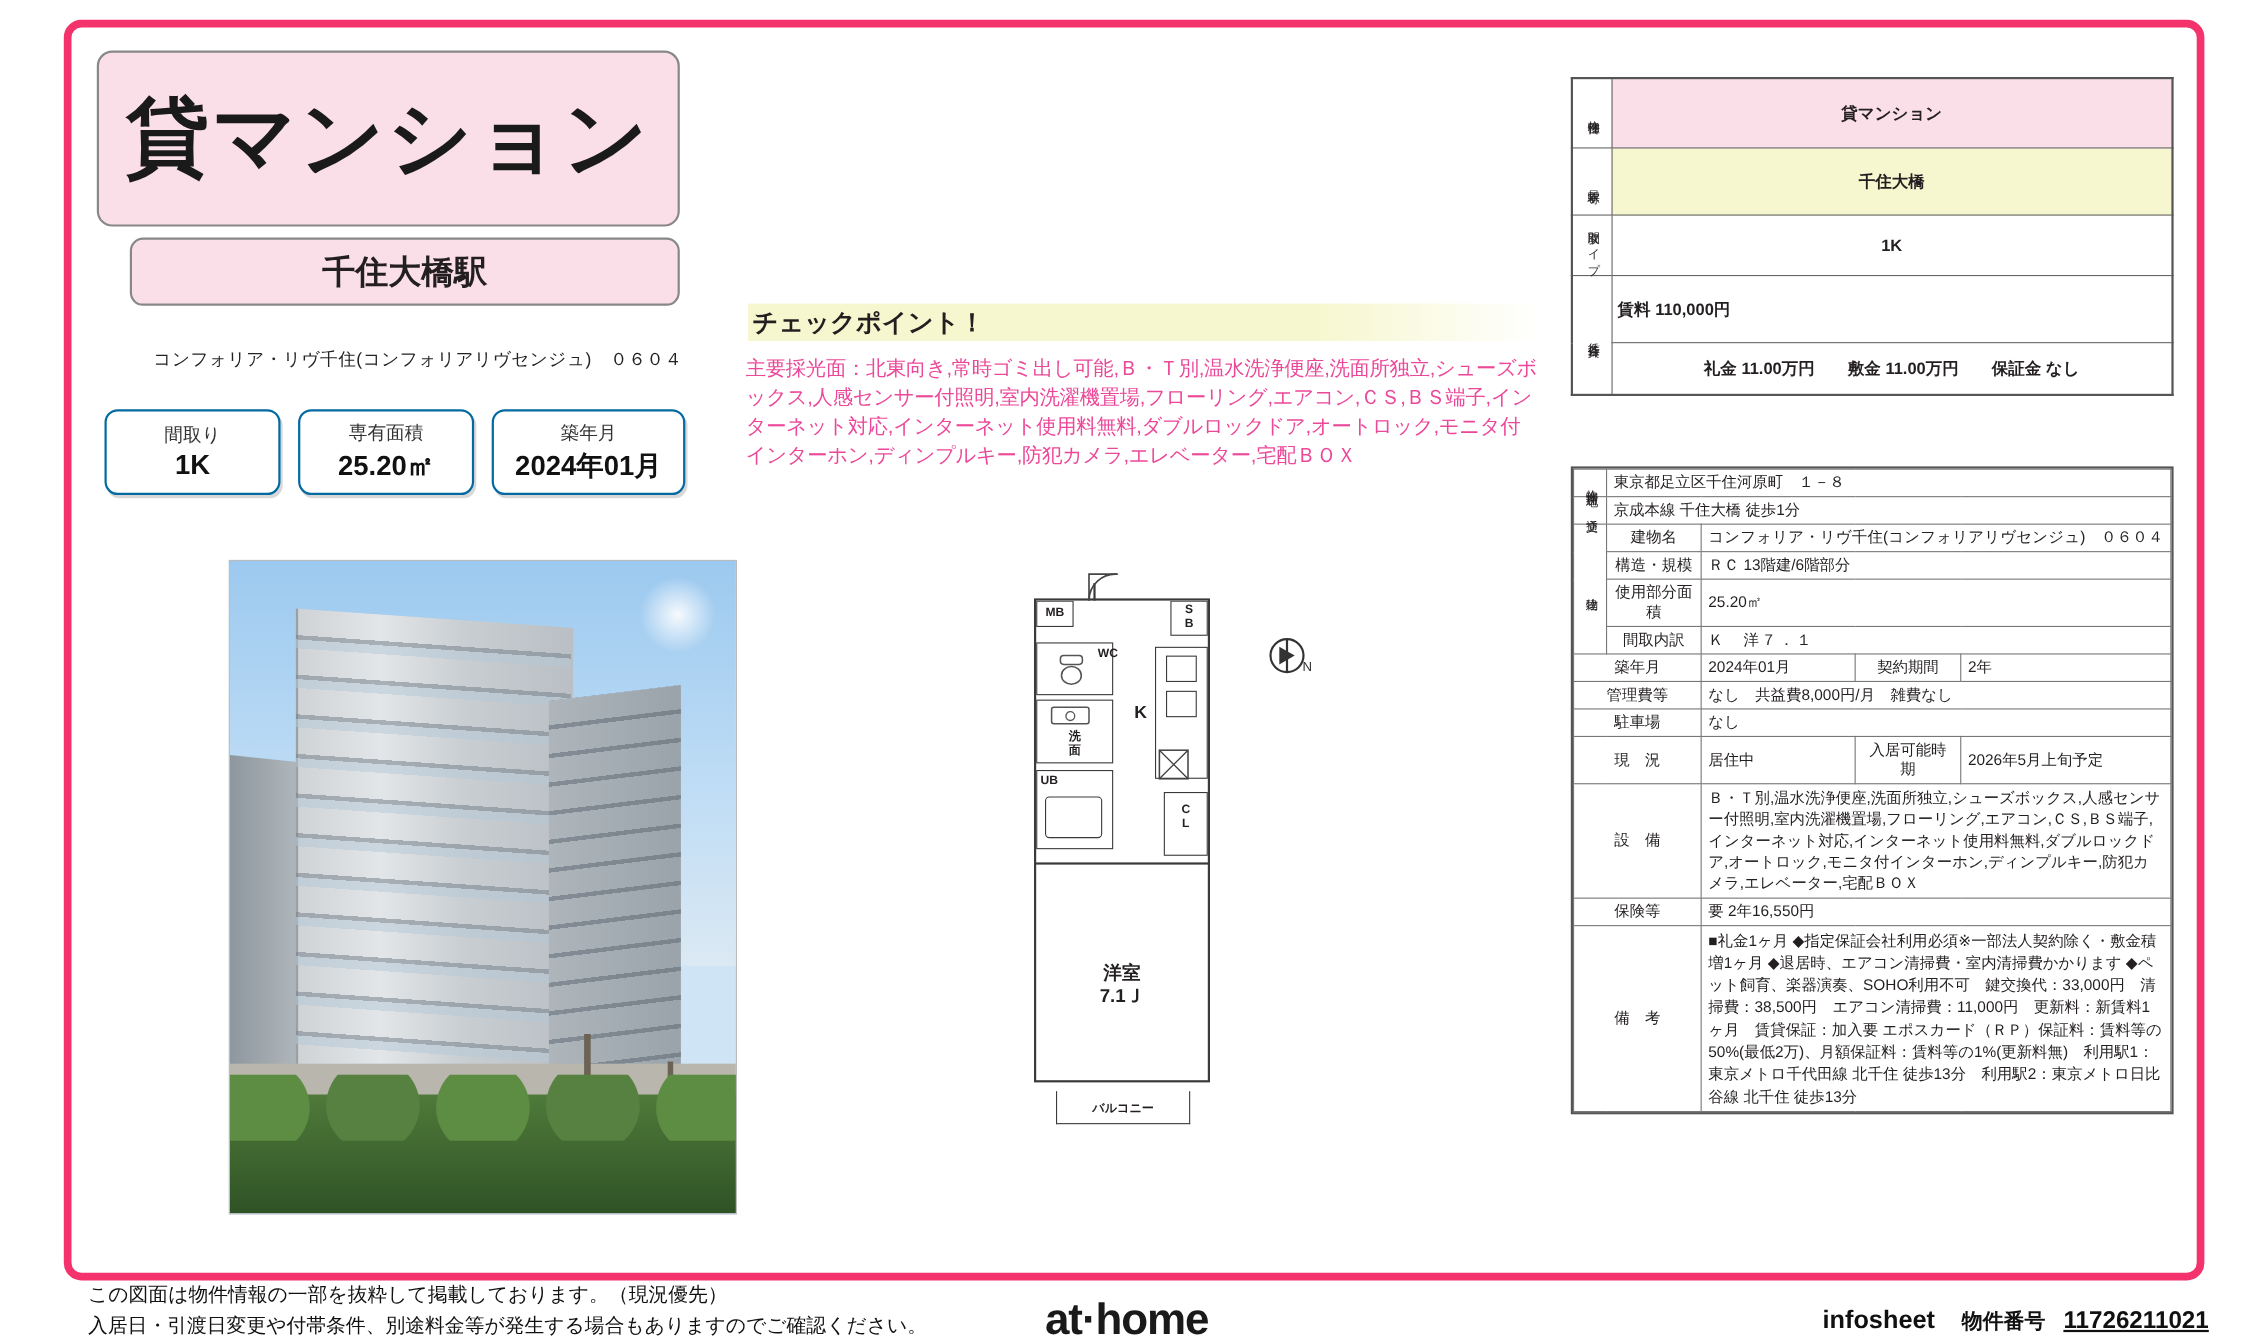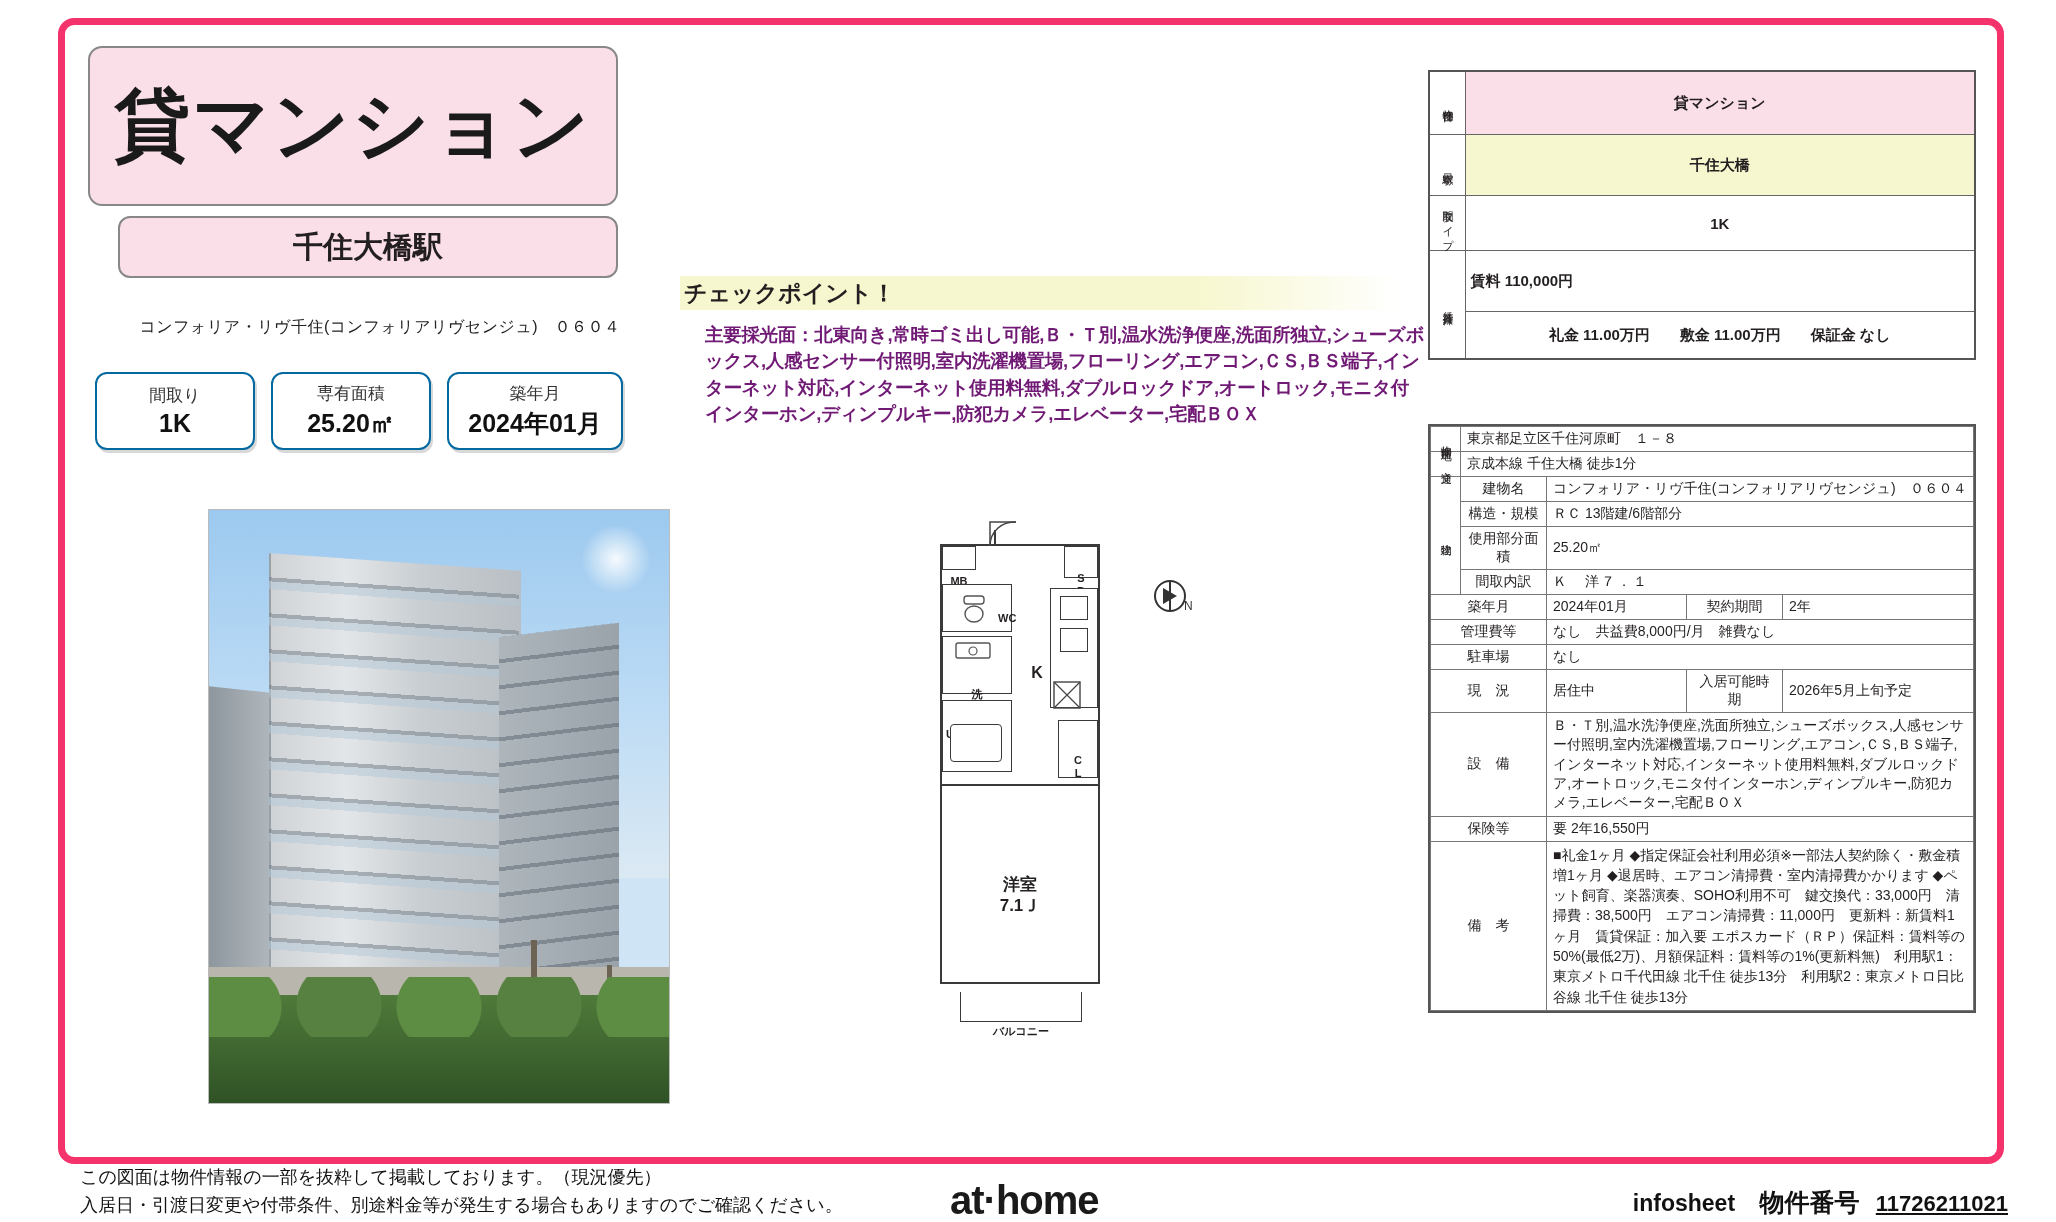--- a/index.html
+++ b/index.html
@@ -115,25 +115,24 @@
     align-items: center;
     padding-left: 4px;
     box-sizing: border-box;
   }
   .checkpoint-body {
     position: absolute;
     left: 678px; top: 318px;
     width: 720px;
     font-size: 18.5px;
     line-height: 1.42;
-    font-weight: bold;
+    font-weight: normal;
     letter-spacing: -0.3px;
-    color: #701a75;
+    color: #ec4899;
     word-break: break-all;
-    margin-left: 27px;
   }
 
   
   .photo {
     position: absolute;
     left: 208px; top: 505px;
     width: 462px; height: 595px;
     border: 1px solid #bbb;
     box-sizing: border-box;
     overflow: hidden;
@@ -249,21 +248,20 @@
     font-size: 17px;
     text-align: center;
     font-weight: bold;
     line-height: 1.25;
   }
   .fp-small {
     position: absolute;
     font-size: 11px;
     text-align: center;
     font-weight: bold;
-    margin-top: 24px;
   }
   .fp-box {
     position: absolute;
     border: 1.5px solid #3a3a3a;
     box-sizing: border-box;
     background: #fff;
   }
   .compass {
     position: absolute;
     left: 1150px; top: 570px;
@@ -654,17 +652,17 @@
     </table>
   </div>
 
   <div class="footer-note">
     <div>この図面は物件情報の一部を抜粋して掲載しております。（現況優先）</div>
     <div>入居日・引渡日変更や付帯条件、別途料金等が発生する場合もありますのでご確認ください。</div>
   </div>
   <div class="athome">at·home</div>
   <div class="infosheet">
     <span>infosheet</span>
-    <span style="margin-left:18px;font-size:25px;">物件番号</span>
+    <span style="margin-left:18px;font-size:19px;">物件番号</span>
     <span class="num">11726211021</span>
   </div>
 
 </div>
 
 </body></html>

